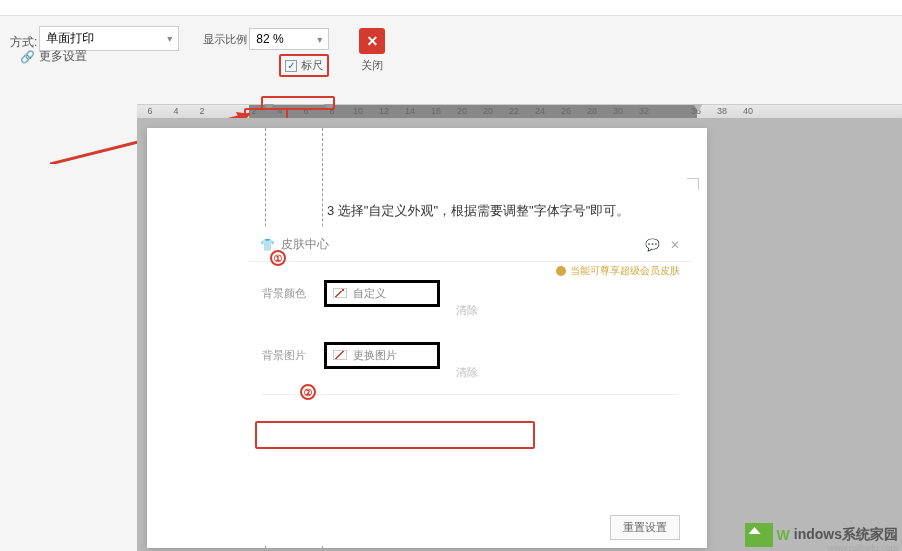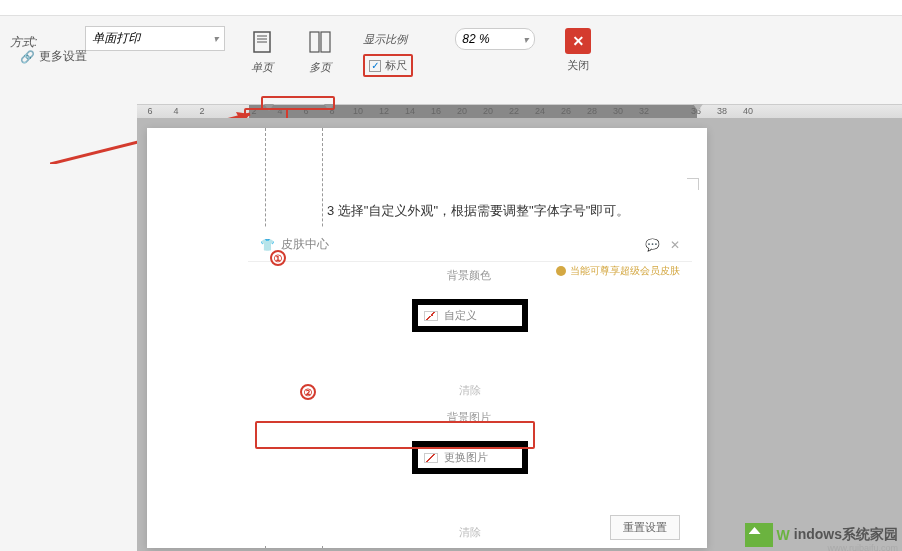--- a/index.html
+++ b/index.html
@@ -3,26 +3,26 @@
   <meta charset="utf-8">
   <style>
     * { box-sizing: border-box; margin: 0; padding: 0; }
     body { font-family: "Microsoft YaHei", sans-serif; font-size: 12px; background: #f5f5f5; width: 902px; height: 551px; overflow: hidden; position: relative; }
     
     .top-panel { background: #fff; height: 16px; border-bottom: 1px solid #e0e0e0; margin-bottom: 10px; }
     
     .toolbar { display: flex; align-items: flex-start; gap: 18px; padding: 0 10px; background: #f5f5f5; height: 70px; }
     
     .tool-group { display: flex; flex-direction: column; align-items: center; gap: 4px; padding: 2px 6px; }
-    .tool-row { display: flex; align-items: center; gap: 20px; font-style: italic; }
+    .tool-row { display: flex; align-items: center; gap: 2px; }
     
     .label-left { color: #555; padding-top: 8px; }
-    .combo { border: 1px solid #ccc; background: #fff; padding: 3px 6px; width: 140px; display: flex; justify-content: space-between; align-items: center; cursor: pointer; margin-left: 28px; }
+    .combo { border: 1px solid #ccc; background: #fff; padding: 3px 6px; width: 140px; display: flex; justify-content: space-between; align-items: center; cursor: pointer; }
     .combo::after { content: "▾"; color: #888; font-size: 10px; }
-    .combo-small { width: 80px; border-radius: 10px; }
+    .combo-small { width: 80px; }
     
     .icon-box { width: 26px; height: 28px; display: flex; align-items: center; justify-content: center; cursor: pointer; }
     .icon-label { font-size: 11px; color: #555; text-align: center; }
     
     .ruler-toggle { border: 2px solid #d43b2e; padding: 2px 4px; display: flex; align-items: center; gap: 4px; cursor: pointer; font-size: 11px; color: #555; border-radius: 2px; }
     .checkbox { width: 12px; height: 12px; border: 1px solid #999; display: inline-flex; align-items: center; justify-content: center; color: #0078d4; font-size: 10px; }
     
     .close-btn { width: 26px; height: 26px; background: #d43b2e; color: #fff; display: flex; align-items: center; justify-content: center; border-radius: 3px; cursor: pointer; font-size: 14px; font-weight: bold; }
     
     .zoom-label { font-size: 11px; color: #555; }
@@ -66,23 +66,23 @@
     .tab-active { color: #5b8fd6; }
     .tab-box { position: absolute; border: 2px solid #d43b2e; left: 48px; top: 4px; width: 60px; height: 20px; border-radius: 2px; }
     .circle-num { position: absolute; width: 16px; height: 16px; border: 2px solid #d43b2e; border-radius: 50%; color: #d43b2e; font-size: 10px; display: flex; align-items: center; justify-content: center; background: #fff; font-weight: bold; }
     .circ1 { left: 22px; top: 22px; }
     .circ2 { left: 52px; top: 156px; }
     
     .premium-note { color: #d4a843; font-size: 10px; display: flex; align-items: center; gap: 4px; position: absolute; right: 12px; top: 36px; }
     .premium-dot { width: 10px; height: 10px; background: #d4a843; border-radius: 50%; }
     
     .section-title { color: #888; font-size: 12px; padding: 8px 14px; }
-    .form-row { display: flex; align-items: center; gap: 16px; padding: 6px 14px; font-size: 11px; color: #999; flex-direction: column; }
+    .form-row { display: flex; align-items: center; gap: 16px; padding: 6px 14px; font-size: 11px; color: #999; }
     .form-label { width: 46px; }
-    .form-input { border: 6px solid #000000; padding: 3px 6px; width: 116px; display: flex; align-items: center; gap: 6px; color: #888; }
+    .form-input { border: 3px solid #000000; padding: 3px 6px; width: 116px; display: flex; align-items: center; gap: 6px; color: #888; }
     .swatch { width: 14px; height: 10px; background: linear-gradient(135deg, transparent 45%, #d43b2e 45%, #d43b2e 55%, transparent 55%); border: 1px solid #ccc; }
     .form-action { color: #bbb; cursor: pointer; margin-top: 35px; }
     .divider { border-top: 1px solid #eee; margin: 8px 14px; }
     
     .font-row-box { position: absolute; border: 2px solid #d43b2e; left: 7px; top: 193px; width: 280px; height: 28px; border-radius: 2px; }
     .font-select { border: 1px solid #ddd; padding: 3px 6px; width: 116px; display: flex; justify-content: space-between; align-items: center; color: #888; cursor: pointer; }
     .font-select::after { content: "⌄"; color: #aaa; }
     .pct-select { width: 54px; }
     
     .reset-btn { position: absolute; right: 12px; bottom: 6px; border: 1px solid #ccc; padding: 4px 12px; color: #666; cursor: pointer; background: #fafafa; font-size: 11px; }
@@ -99,44 +99,22 @@
 <div class="top-panel"></div>
 
 <div class="toolbar">
   <div class="tool-row">
     <span class="label-left">方式:</span>
     <div class="combo">
         <span>单面打印</span>
       </div>
   </div>
 
-  <div class="tool-row">
-    <div class="tool-group">
-      <div class="icon-box">
-        <svg width="18" height="22" viewBox="0 0 18 22">
-            <rect x="1" y="1" width="16" height="20" fill="none" stroke="#555" stroke-width="1.5"></rect>
-            <line x1="4" y1="5" x2="14" y2="5" stroke="#555"></line>
-            <line x1="4" y1="8" x2="14" y2="8" stroke="#555"></line>
-            <line x1="4" y1="11" x2="14" y2="11" stroke="#555"></line>
-          </svg>
-      </div>
-      <span class="icon-label">单页</span>
-    </div>
-    <div class="tool-group">
-      <div class="icon-box">
-        <svg width="22" height="22" viewBox="0 0 22 22">
-            <rect x="1" y="1" width="9" height="20" fill="none" stroke="#555" stroke-width="1.2"></rect>
-            <rect x="12" y="1" width="9" height="20" fill="none" stroke="#555" stroke-width="1.2"></rect>
-          </svg>
-      </div>
-      <span class="icon-label">多页</span>
-    </div>
-  </div>
-
-  <div class="tool-group" style="align-items:flex-start">
+
+  <div class="tool-group" style="align-items:flex-end">
     <div class="tool-row">
       <span class="zoom-label">显示比例</span>
       <div class="combo combo-small">
           <span>82 %</span>
         </div>
     </div>
     <div class="ruler-toggle">
       <span class="checkbox">✓</span>
       <span>标尺</span>
     </div>

